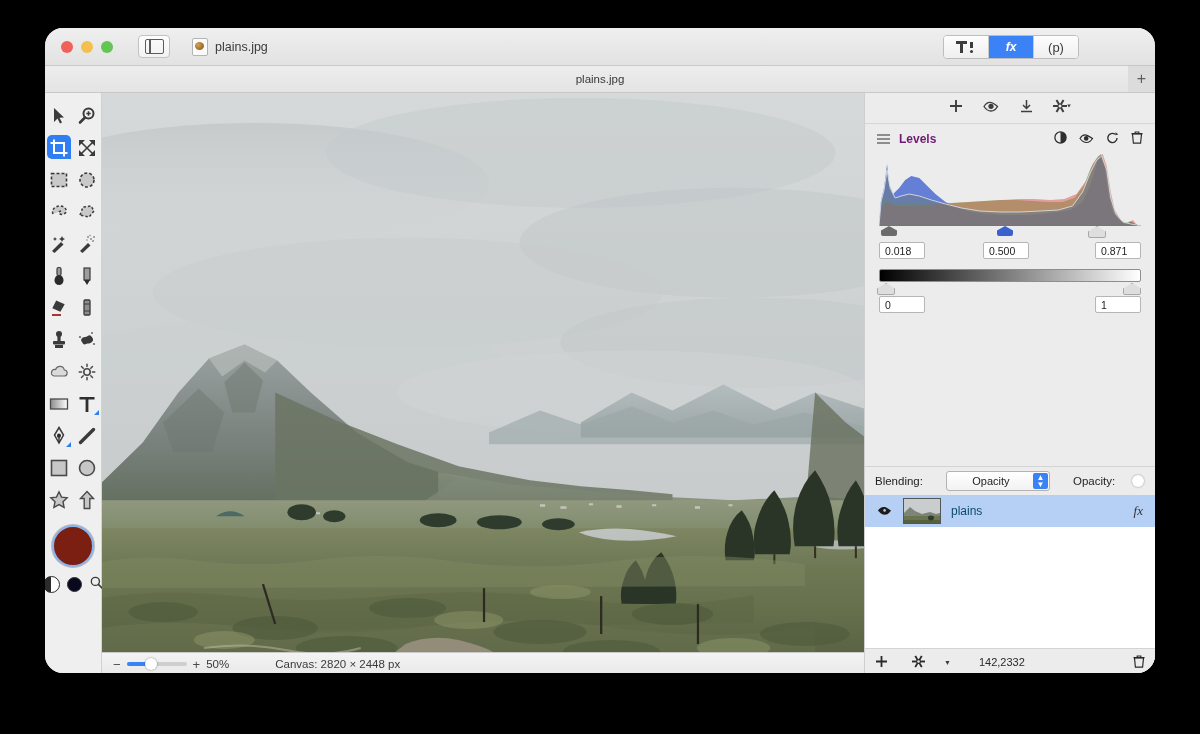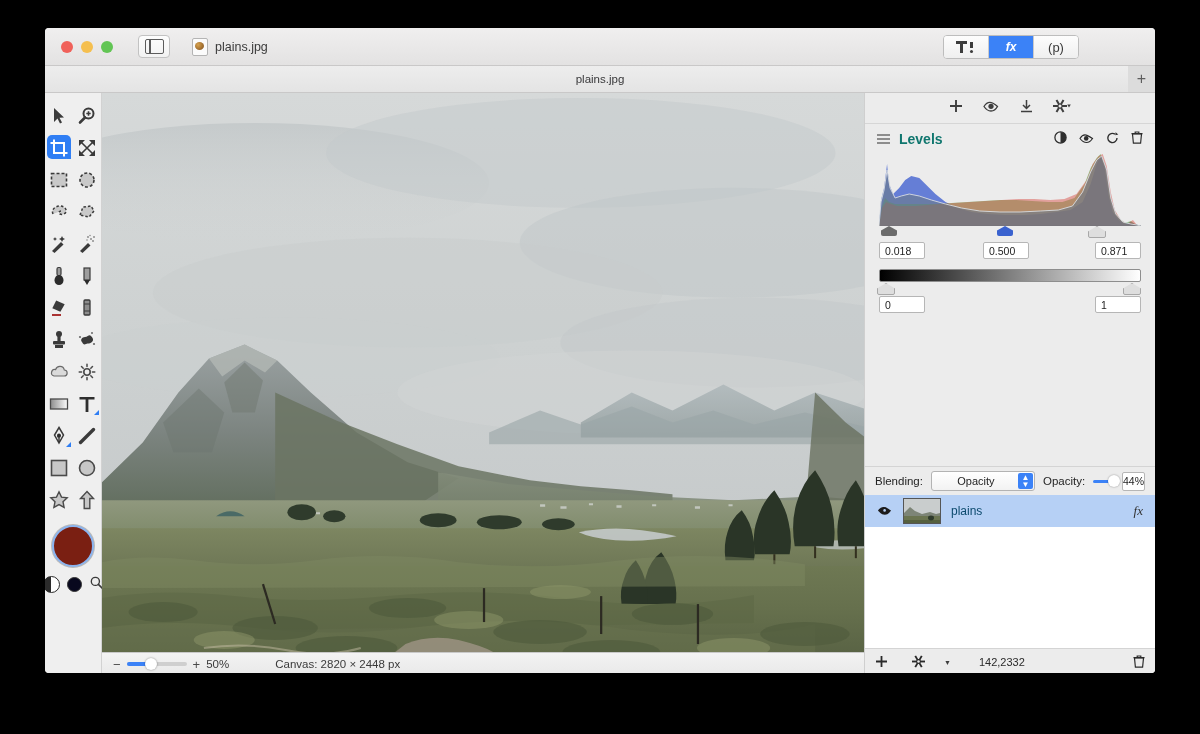--- a/index.html
+++ b/index.html
@@ -1,19 +1,19 @@
 <!DOCTYPE html>
 <html><head>
 <meta charset="utf-8">
 <style>
   html,body{margin:0;padding:0;background:#000;}
   body{width:1200px;height:734px;overflow:hidden;font-family:"Liberation Sans",sans-serif;}
 
   .app-window{position:absolute;left:45px;top:28px;width:1110px;height:645px;background:#ececec;
-    border-radius:4px;overflow:hidden;box-shadow:0 6px 22px rgba(0,0,0,.55);}
+    border-radius:18px;overflow:hidden;box-shadow:0 6px 22px rgba(0,0,0,.55);}
 
   
   .titlebar{height:37px;background:linear-gradient(#f0efef,#e3e2e2);border-bottom:1px solid #c9c8c8;
     display:flex;align-items:center;position:relative;}
   .traffic{display:flex;gap:8px;margin-left:16px;}
   .tl{width:12px;height:12px;border-radius:50%;}
   .tl.red{background:#f0615a;}
   .tl.yellow{background:#f5bf4f;}
   .tl.green{background:#62c554;}
   .tb-btn{width:30px;height:21px;background:linear-gradient(#fdfdfd,#f2f2f2);border:1px solid #c2c2c2;
@@ -83,21 +83,21 @@
 
   
   .rpanel{width:290px;background:#ececec;border-left:1px solid #cfcfcf;display:flex;flex-direction:column;}
   .fx-toolbar{height:30px;display:flex;align-items:center;justify-content:center;gap:20px;
     border-bottom:1px solid #d6d6d6;}
   .fx-toolbar .ic{color:#3e3e3e;}
 
   .eff-head{height:30px;display:flex;align-items:center;padding:0 12px;gap:9px;}
   .drag{display:flex;flex-direction:column;gap:2.5px;}
   .drag i{display:block;width:13px;height:1.7px;background:#8d8d8d;}
-  .eff-title{font-size:14px;font-weight:bold;color:#0f766e;flex:1;}
+  .eff-title{font-size:12px;font-weight:bold;color:#701a75;flex:1;}
   .eff-icons{display:flex;gap:12px;align-items:center;}
 
   .hist-wrap{padding:0 14px;}
   .hist{height:72px;position:relative;}
   .hist svg{display:block;width:100%;height:72px;}
   .hrule{height:1px;background:#8b8b8b;margin-top:-1px;}
   .handles{position:relative;height:14px;}
   .handle{position:absolute;top:0;width:16px;height:10px;}
   .handle:before{content:"";position:absolute;left:0;top:0;width:16px;height:10px;
     border-radius:3px 3px 2px 2px;clip-path:polygon(50% 0,100% 45%,100% 100%,0 100%,0 45%);}
@@ -109,21 +109,21 @@
     font-size:10.5px;color:#1c1c1c;display:flex;align-items:center;padding-left:5px;box-sizing:border-box;}
   .fld.mid{margin-left:-8px;}
 
   .outwrap{padding:10px 14px 0 14px;}
   .gradbar{height:11px;border:1px solid #8e8e8e;border-radius:2px;
     background:linear-gradient(90deg,#000,#fff);}
   .out-handles{position:relative;height:13px;}
   .out-fields{display:flex;justify-content:space-between;margin-top:1px;}
 
   .blend-row{height:28px;border-top:1px solid #d4d4d4;display:flex;align-items:center;
-    padding:0 10px;gap:8px;font-size:11.5px;color:#242424;}
+    padding:0 10px;gap:23px;font-size:11.5px;color:#242424;}
   .select{height:18px;min-width:72px;background:linear-gradient(#fff,#f2f2f2);border:1px solid #b3b3b3;
     border-radius:3px;display:flex;align-items:center;justify-content:center;font-size:11px;
     position:relative;padding:0 22px 0 8px;}
   .select .arrows{position:absolute;right:1px;top:1px;width:15px;height:16px;background:#3b82f7;
     border-radius:2px;color:#fff;font-size:8px;display:flex;flex-direction:column;
     align-items:center;justify-content:center;line-height:7px;}
   .opacity-slider{width:74px;height:3px;background:#3b82f7;border-radius:2px;position:relative;}
   .opacity-slider .knob{position:absolute;right:-6px;top:-5px;width:12px;height:12px;border-radius:50%;
     background:#fff;box-shadow:0 0 2px rgba(0,0,0,.4);}
   .op-val{width:36px;height:17px;background:#fff;border:1px solid #b6b6b6;border-radius:2px;

